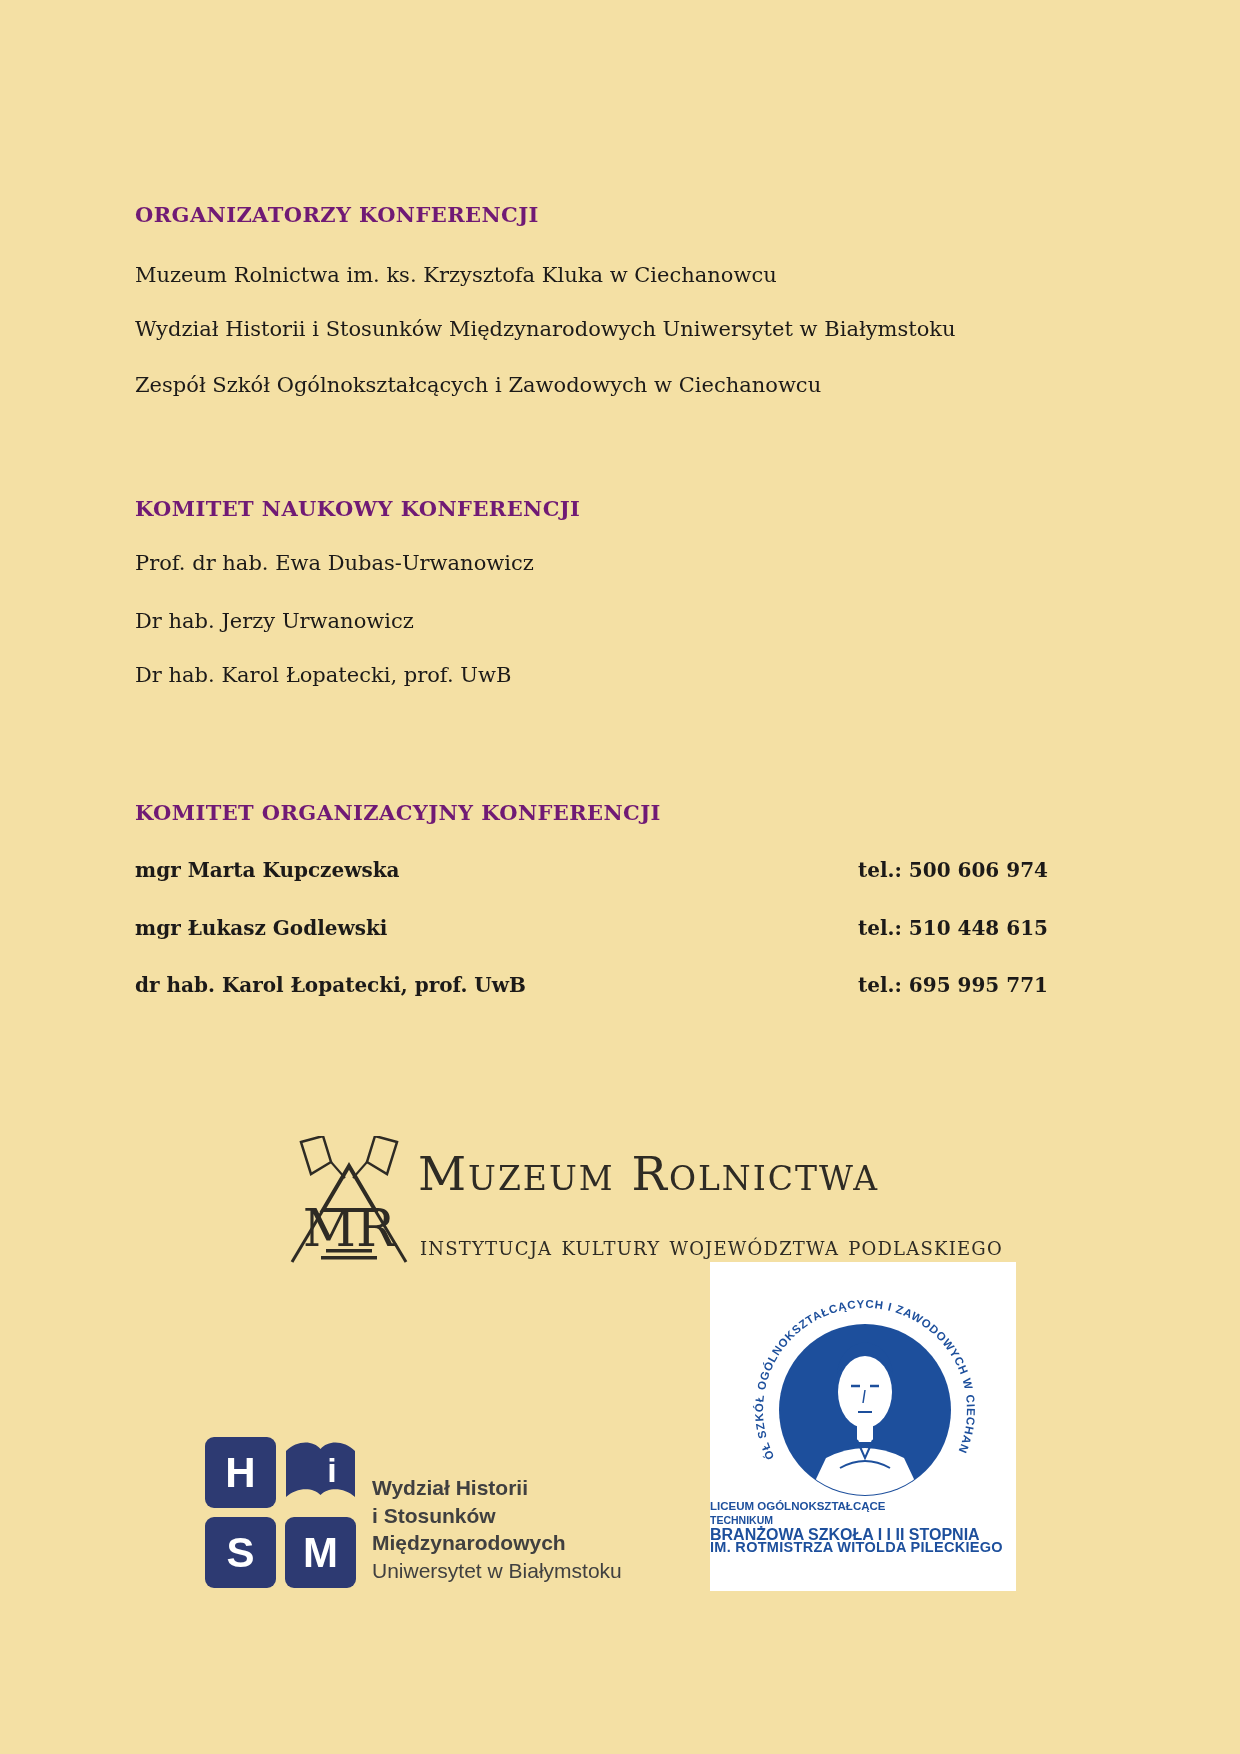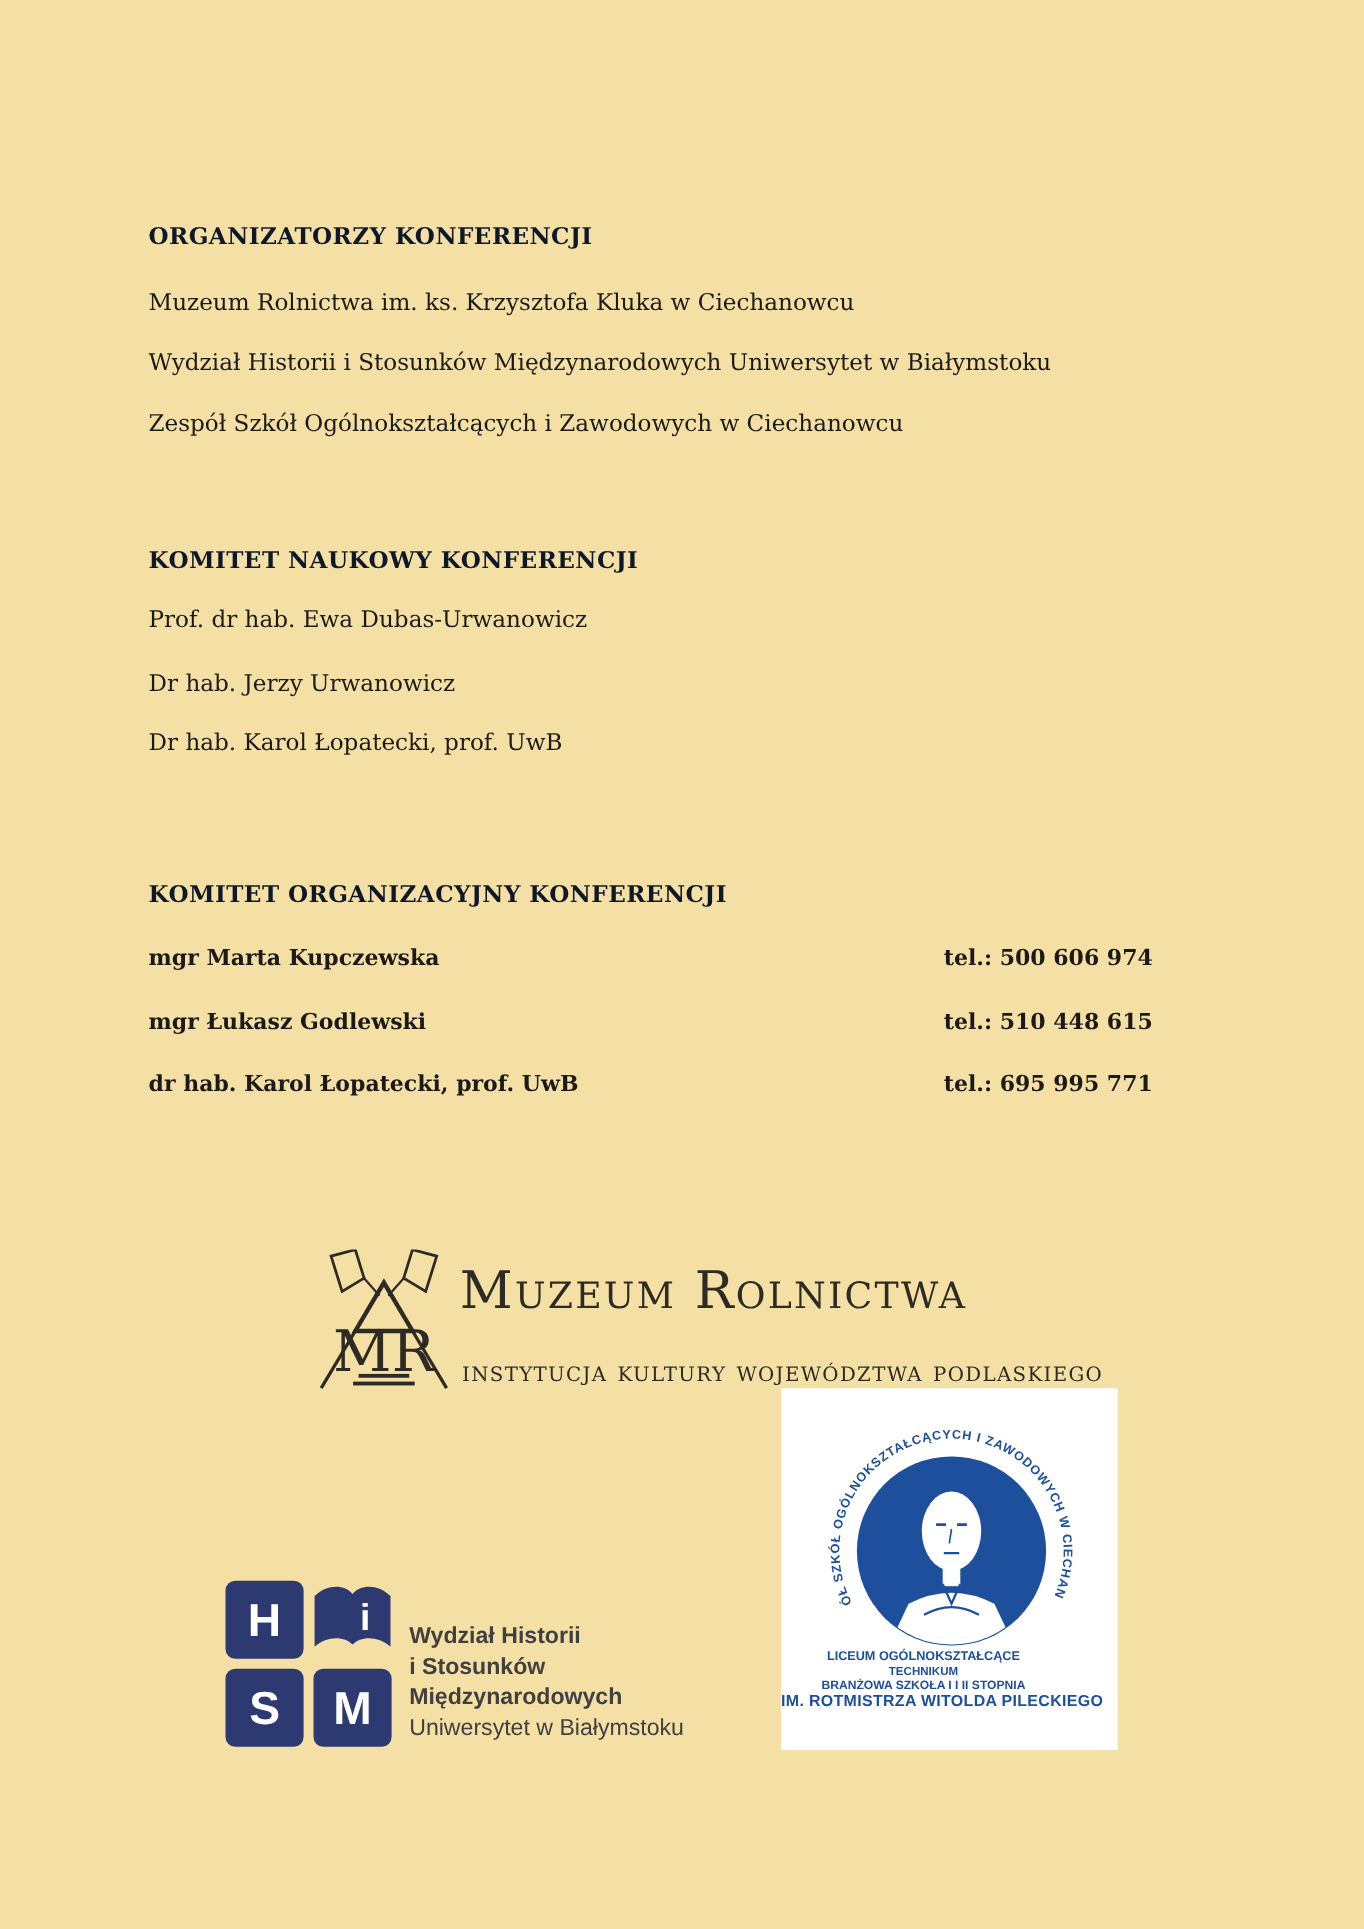--- a/index.html
+++ b/index.html
@@ -4,21 +4,21 @@
 <style>
   html,body { margin:0; padding:0; background:#888; }
   .page {
     position:relative; width:1240px; height:1754px;
     background:#f4e0a4; overflow:hidden;
     font-family:"DejaVu Serif", serif; color:#1c1a18;
   }
   
   .heading {
     position:absolute; left:135px; font-weight:bold; font-size:21px;
-    color:#0f172a; letter-spacing:0.4px; white-space:nowrap;
+    color:#701a75; letter-spacing:0.4px; white-space:nowrap;
   }
   .h1 { top:202px; } .h2 { top:496px; } .h3 { top:800px; }
   
   .bodyline {
     position:absolute; left:135px; font-size:21px; white-space:nowrap;
   }
   .s1a { top:263px; } .s1b { top:317px; } .s1c { top:373px; }
   .s2a { top:551px; } .s2b { top:609px; } .s2c { top:663px; }
   
   .row {
@@ -49,27 +49,27 @@
   .school {
     position:absolute; left:710px; top:1262px; width:306px; height:329px;
     background:#ffffff;
   }
   .school svg { position:absolute; left:0; top:0; }
   .ring-text {
     font-family:"Liberation Sans", sans-serif; font-weight:bold;
     font-size:11.5px; letter-spacing:0.8px; fill:#1d4f9c;
   }
   .sc-line {
-    position:absolute; left:0; width:259px; text-align:center;
+    position:absolute; left:0; width:259px; 
     font-family:"Liberation Sans", sans-serif; color:#1d4f9c;
     font-weight:bold; white-space:nowrap;
   }
   .sc1 { top:238px; font-size:11.5px; }
   .sc2 { top:252px; font-size:10.5px; }
-  .sc3 { top:264px; font-size:11px; }
+  .sc3 { top:264px; font-size:16px; }
   .sc4 { top:277px; font-size:14.5px; letter-spacing:0.3px; }
 
   
   .hism-tiles {
     position:absolute; left:205px; top:1437px; width:151px; height:151px;
     display:grid; grid-template-columns:71px 71px; grid-template-rows:71px 71px;
     gap:9px;
   }
   .tile {
     background:#2d3a72; border-radius:9px; display:flex;

